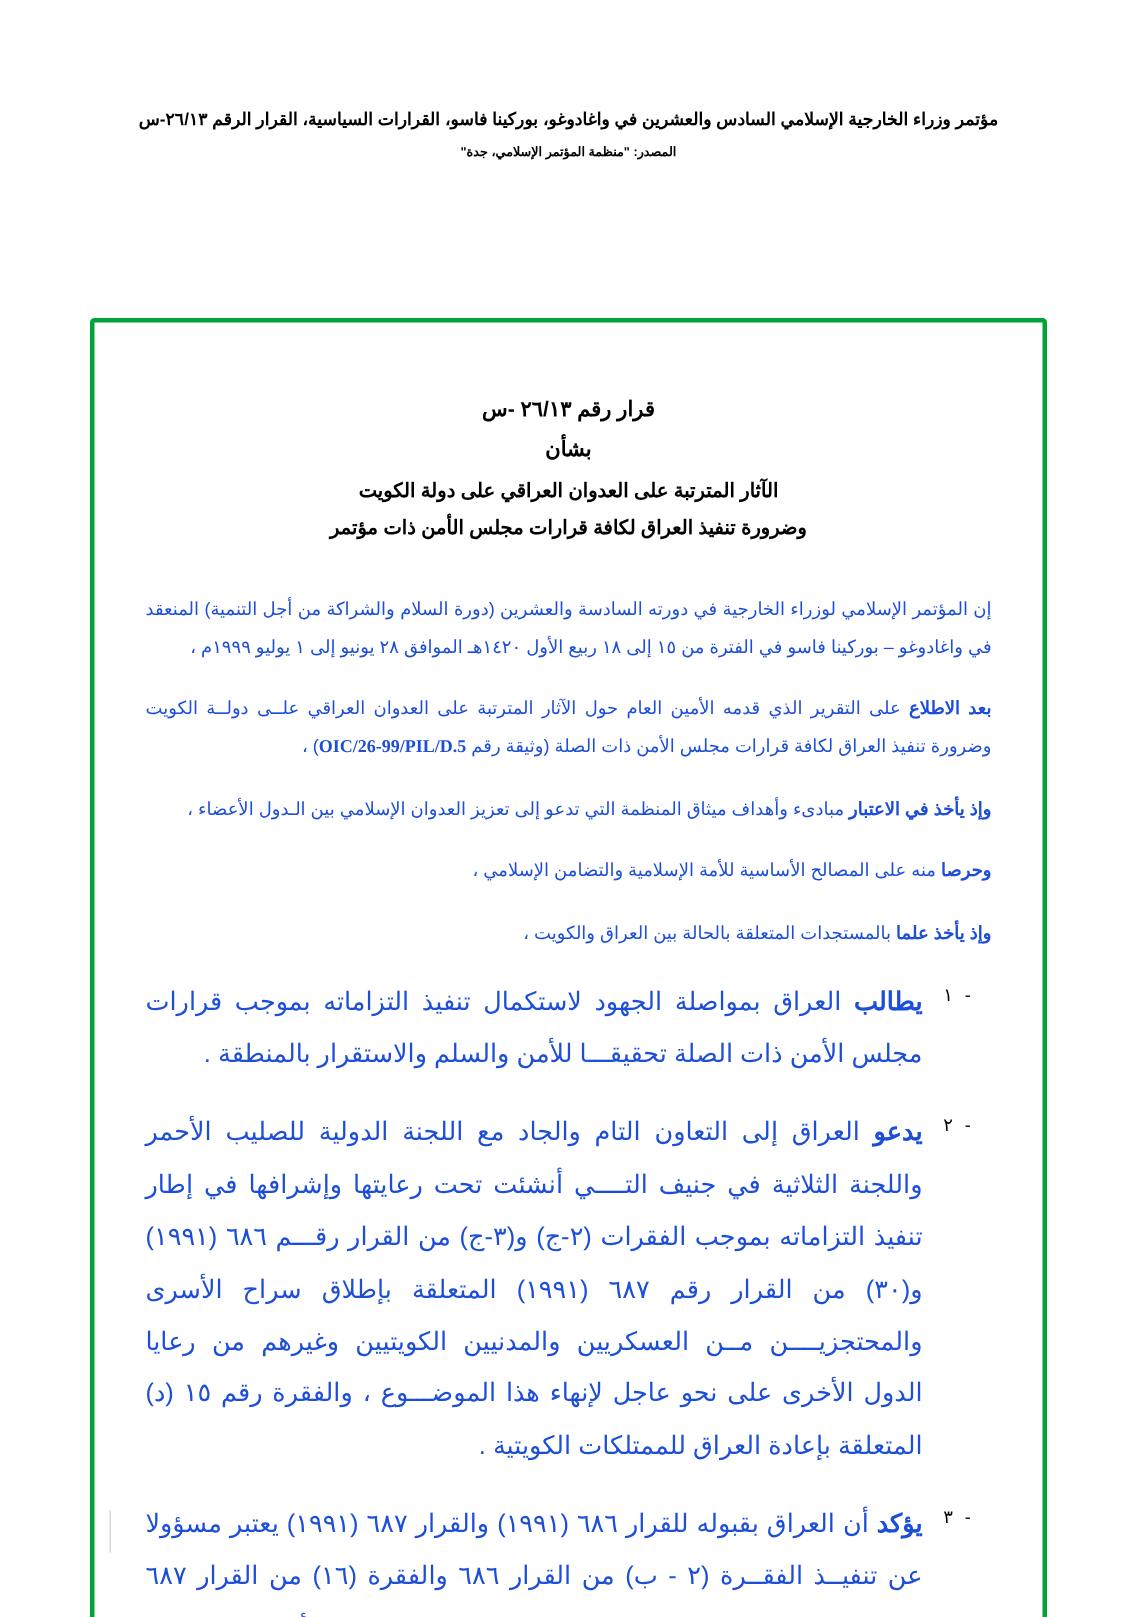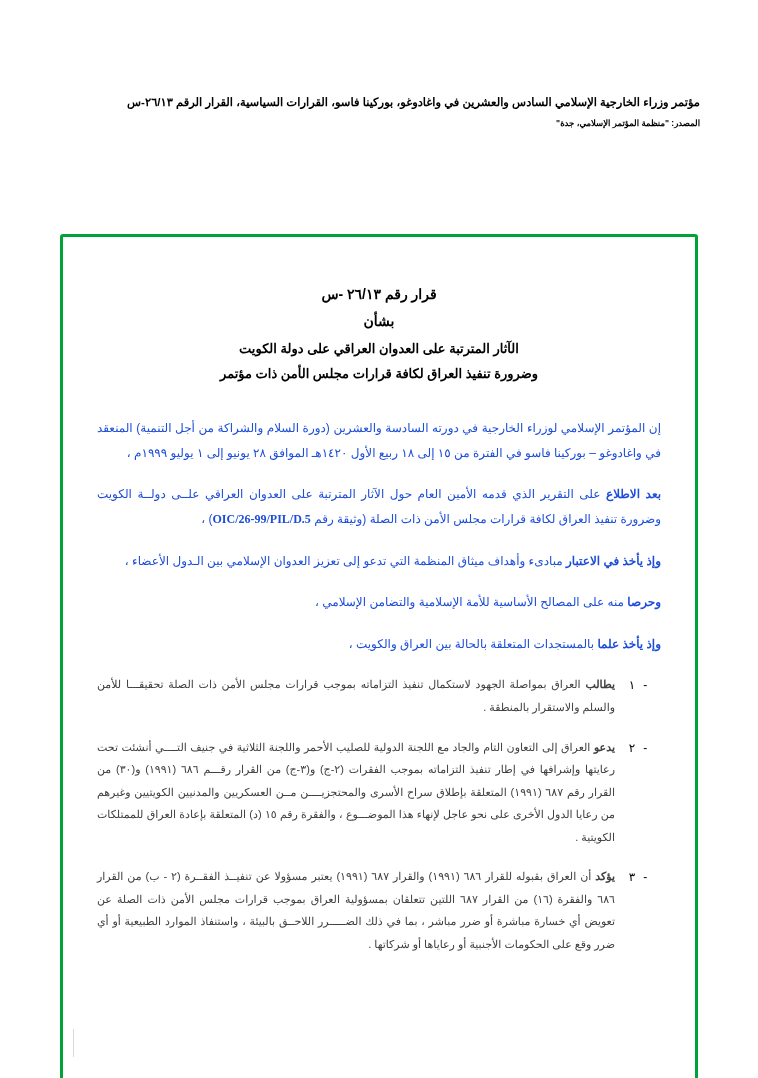--- a/index.html
+++ b/index.html
@@ -16,21 +16,22 @@
     overflow: hidden;
   }
   .page {
     position: relative;
     width: 758px;
     height: 1078px;
     box-sizing: border-box;
     padding: 0;
   }
   .header-block {
-    margin: 94px 58px 0 58px;
+    margin: 72px 58px 0 58px;
+    text-align: center;
     direction: rtl;
   }
   .header-line {
     font-family: "Liberation Sans", sans-serif;
     font-weight: bold;
     font-size: 11.5px;
     line-height: 1.5;
     letter-spacing: 0px;
     color: #000;
   }
@@ -102,24 +103,24 @@
     text-align: center;
     white-space: nowrap;
     color: #000;
   }
   .num-col .dash {
     margin-left: 8px;
   }
   .num-text {
     flex: 1 1 auto;
     font-family: "Liberation Sans", sans-serif;
-    font-size: 11px;
+    font-size: 17px;
     line-height: 2.05;
     text-align: justify;
-    color: #404040;
+    color: #1d4ed8;
   }
   .num-text .lead {
     font-weight: bold;
   }
   .ltr-inline {
     direction: ltr;
     unicode-bidi: embed;
     display: inline-block;
     font-family: "Liberation Serif", serif;
     font-weight: bold;

